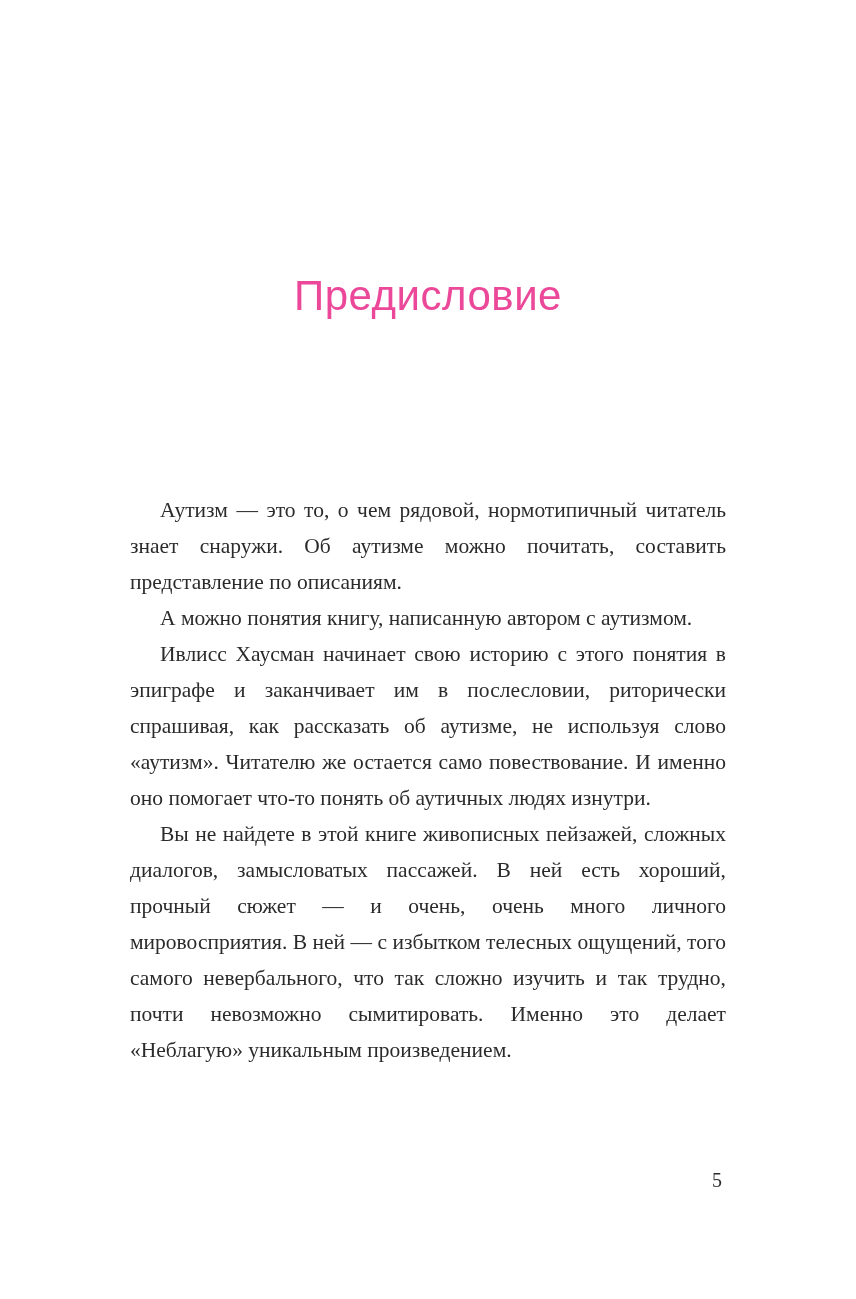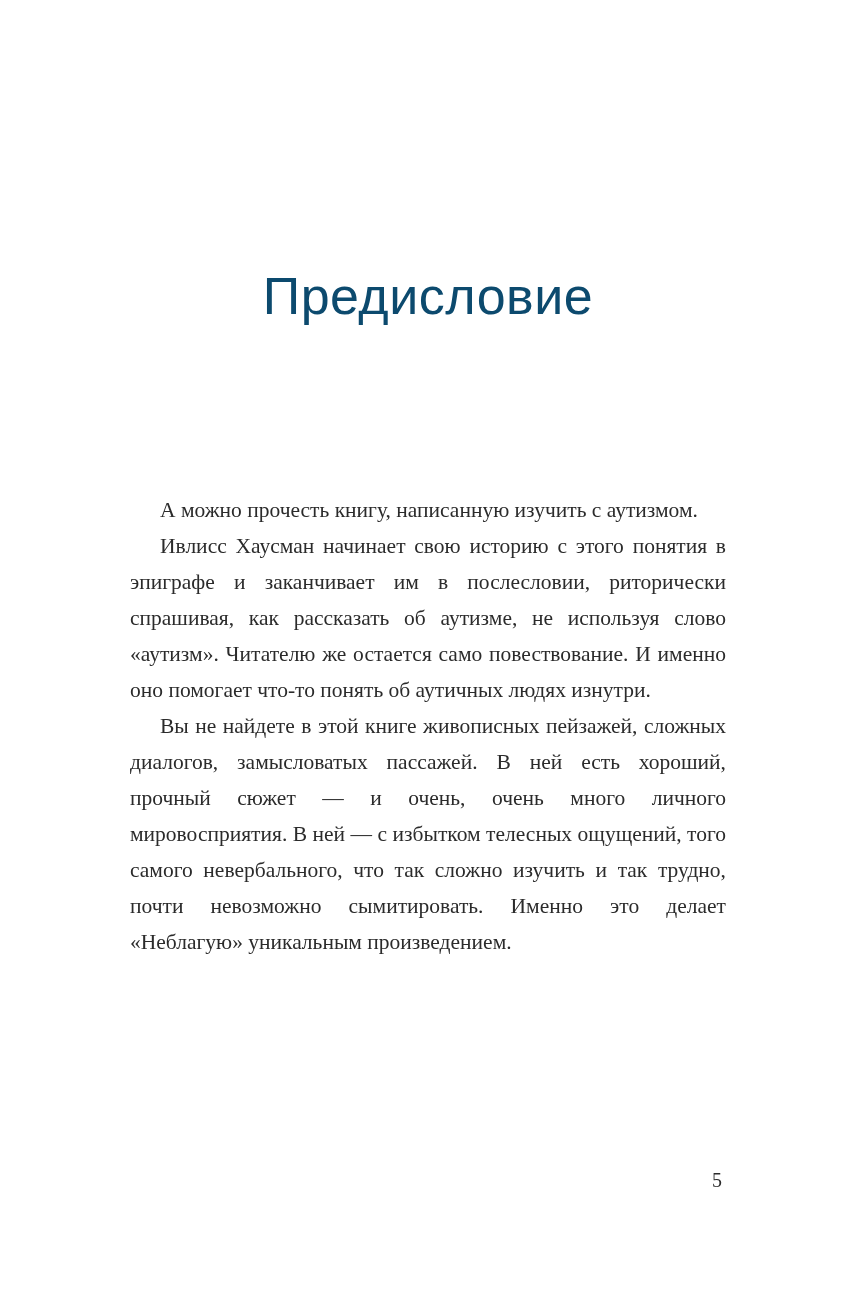--- a/index.html
+++ b/index.html
@@ -21,24 +21,24 @@
 
   .chapter-title {
     position: absolute;
     top: 268px;
     left: 0;
     width: 100%;
     margin: 0;
     text-align: center;
     font-family: "Liberation Sans", "DejaVu Sans", sans-serif;
     font-weight: 300;
-    font-size: 52px;
+    font-size: 42px;
     line-height: 56px;
     letter-spacing: 0.5px;
-    color: #0c4a6e;
+    color: #ec4899;
   }
 
   .chapter-title .title-line {
     display: block;
   }
 
   .body-text {
     position: absolute;
     top: 492px;
     left: 130px;
@@ -73,20 +73,21 @@
 </head>
 <body>
 
 <div class="page">
 
   <h1 class="chapter-title">
     <span class="title-line">Предисловие</span>
   </h1>
 
   <div class="body-text" lang="ru">
-    <p class="indent">А можно прочесть книгу, написанную изучить с аутизмом.</p>
+    <p class="indent">Аутизм — это то, о чем рядовой, нормотипичный читатель знает снаружи. Об аутизме можно почитать, составить представление по описаниям.</p>
+    <p class="indent">А можно понятия книгу, написанную автором с аутизмом.</p>
     <p class="indent">Ивлисс Хаусман начинает свою историю с этого понятия в эпиграфе и заканчивает им в послесловии, риторически спрашивая, как рассказать об аутизме, не используя слово «аутизм». Читателю же остается само повествование. И именно оно помогает что-то понять об аутичных людях изнутри.</p>
     <p class="indent">Вы не найдете в этой книге живописных пейзажей, сложных диалогов, замысловатых пассажей. В ней есть хороший, прочный сюжет — и очень, очень много личного мировосприятия. В ней — с избытком телесных ощущений, того самого невербального, что так сложно изучить и так трудно, почти невозможно сымитировать. Именно это делает «Неблагую» уникальным произведением.</p>
   </div>
 
   <div class="page-number">5</div>
 
 </div>
 
 </body></html>

